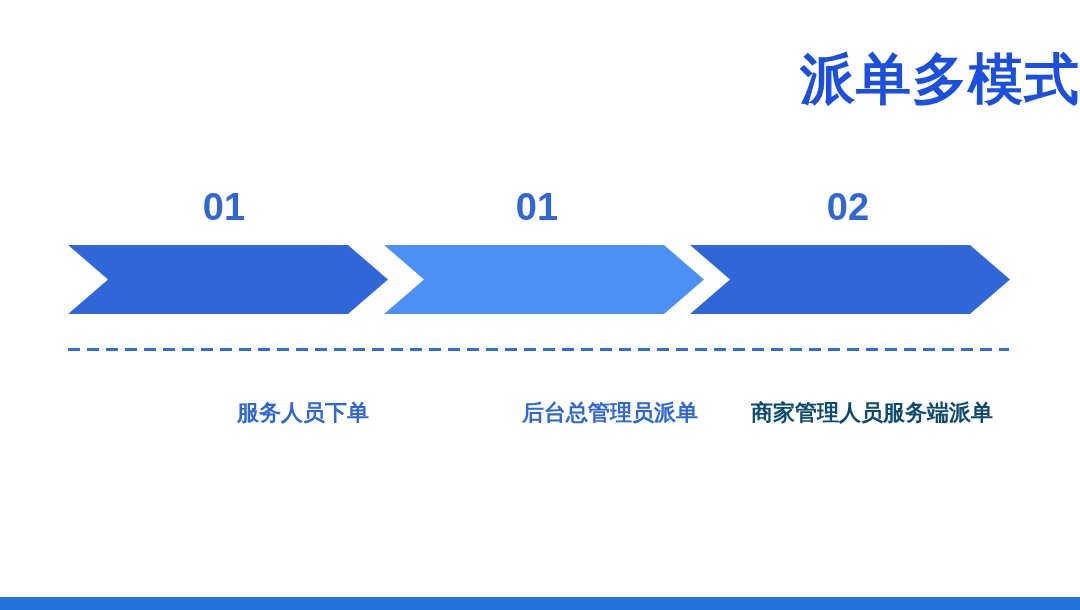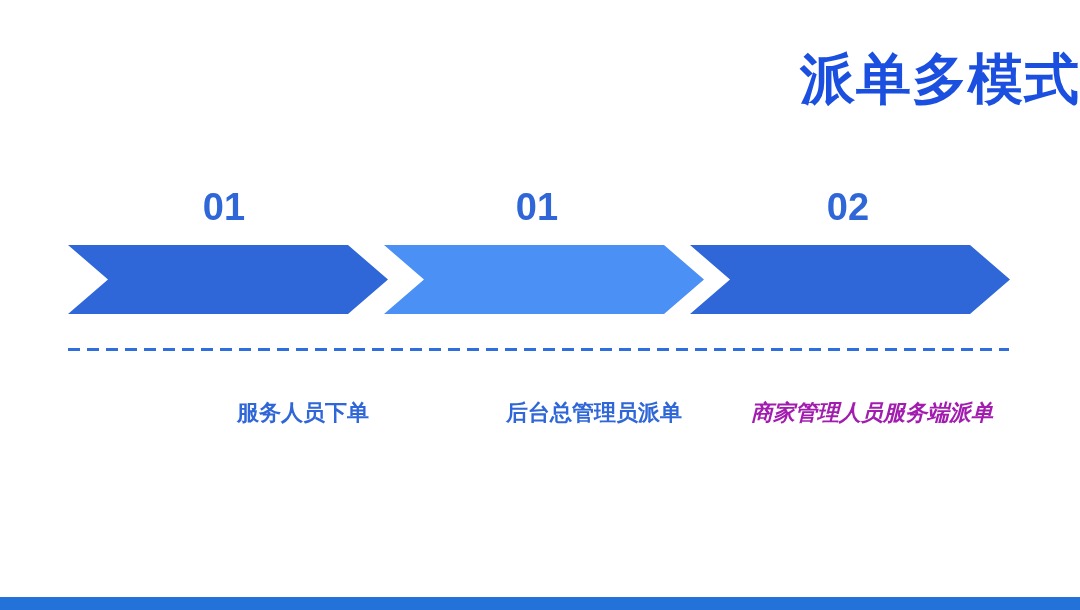--- a/index.html
+++ b/index.html
@@ -107,21 +107,21 @@
     position: absolute;
     top: 0;
     width: 290px;
     text-align: right;
     font-size: 22px;
     font-weight: 700;
     color: #2f67d8;
     line-height: 33px;
   }
   .caption.c0 { left: 11px; }
-  .caption.c1 { left: 324px; font-family: Liberation Serif, serif; }
+  .caption.c1 { left: 340px; font-family: Liberation Serif, serif; }
   .caption.c2 { left: 635px; }
 
   
   .bottom-bar {
     position: absolute;
     left: 0;
     bottom: 0;
     width: 1080px;
     height: 13px;
     background: #2272da;
@@ -144,18 +144,18 @@
     <div class="chevron a0" style="background: rgb(47, 103, 216);"></div>
     <div class="chevron a1" style="background: rgb(74, 144, 245);"></div>
     <div class="chevron a2" style="background: rgb(47, 103, 216);"></div>
   </div>
 
   <div class="dashed-divider"></div>
 
   <div class="captions">
     <div class="caption c0" style="color: rgb(47, 103, 216);">服务人员下单</div>
     <div class="caption c1" style="color: rgb(47, 103, 216);">后台总管理员派单</div>
-    <div class="caption c2" style="color: #a21caf; font-style: italic;">商家管理人员服务端派单</div>
+    <div class="caption c2" style="color: #0c4a6e;">商家管理人员服务端派单</div>
   </div>
 
   <div class="bottom-bar" style="background: rgb(34, 114, 218);"></div>
 
 </div>
 
 </body></html>

